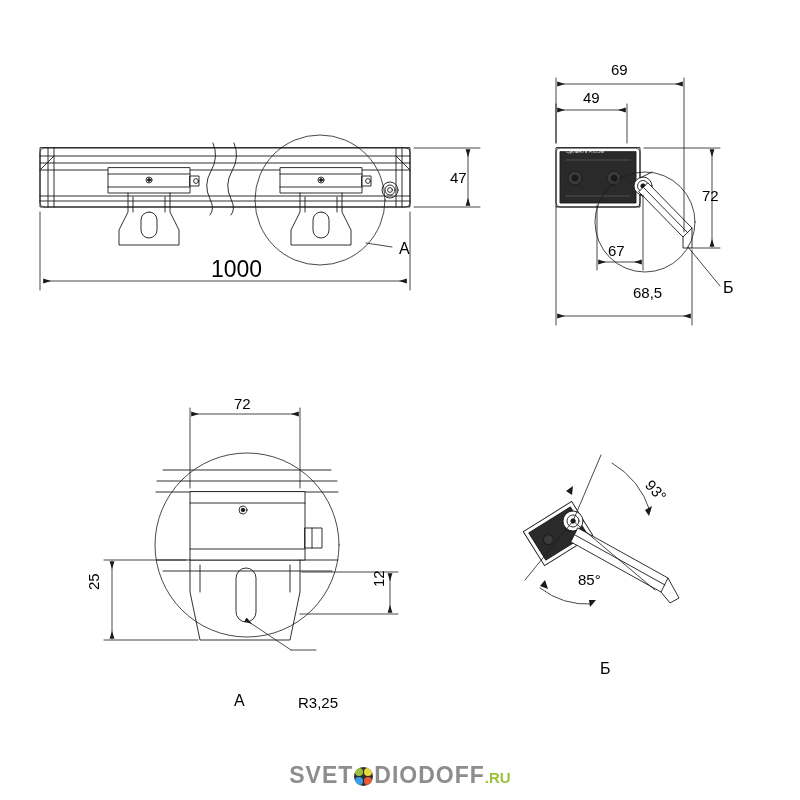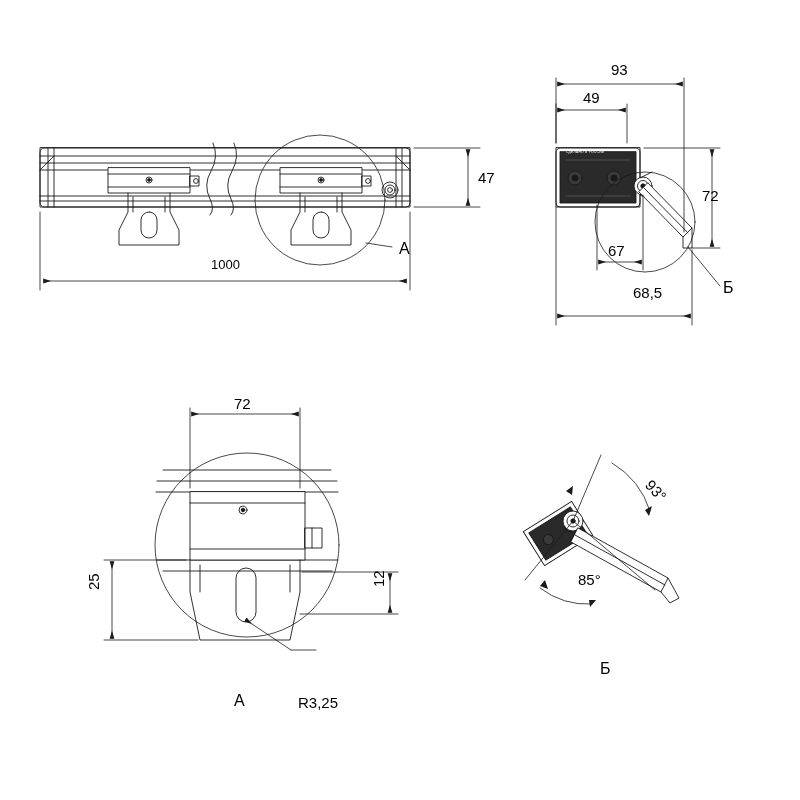--- a/index.html
+++ b/index.html
@@ -27,21 +27,21 @@
     height: 800px;
   }
   .dimtext {
     position: absolute;
     font-family: "Liberation Sans", sans-serif;
     font-size: 15px;
     color: #000000;
     white-space: nowrap;
     line-height: 1;
   }
-  .dimtext.big { font-size: 13px; }
+  .dimtext.big { font-size: 23px; }
   .label-letter {
     position: absolute;
     font-family: "Liberation Sans", sans-serif;
     font-size: 16px;
     color: #000000;
   }
   
   #watermark {
     position: absolute;
     left: 0;
@@ -301,35 +301,38 @@
 
         <path d="M566 491 L573 486 L572 495 Z" fill="#1a1a1a" stroke="none"></path>
         <path d="M645 510 L652 506 L649 516 Z" fill="#1a1a1a" stroke="none"></path>
         <path d="M540 586 L545 580 L548 589 Z" fill="#1a1a1a" stroke="none"></path>
         <path d="M589 600 L596 600 L590 607 Z" fill="#1a1a1a" stroke="none"></path>
       </g>
     </g>
   </svg>
 
   <div class="dimtext big" style="left:211px; top:258px;">1000</div>
-  <div class="dimtext" style="left:478px; top:170px;">47</div>
+  <div class="dimtext" style="left:450px; top:170px;">47</div>
   <div class="label-letter" style="left:399px; top:240px;">A</div>
 
-  <div class="dimtext" style="left:611px; top:62px;">93</div>
+  <div class="dimtext" style="left:611px; top:62px;">69</div>
   <div class="dimtext" style="left:583px; top:90px;text-align:center;">49</div>
   <div class="dimtext" style="left:702px; top:188px;">72</div>
   <div class="dimtext" style="left:608px; top:243px;">67</div>
   <div class="dimtext" style="left:597px; top:285px;margin-left:36px;">68,5</div>
   <div class="label-letter" style="left:723px; top:279px;">Б</div>
   <div class="madein" style="left:566px; top:150px;">СДЕЛАНО В РОССИИ</div>
 
   <div class="dimtext" style="left:234px; top:396px;">72</div>
   <div class="dimtext" style="left:86px; top:590px; transform:rotate(-90deg); transform-origin:left top;">25</div>
   <div class="dimtext" style="left:371px; top:587px; transform:rotate(-90deg); transform-origin:left top;">12</div>
   <div class="dimtext" style="left:298px; top:647px;margin-top:48px;">R3,25</div>
   <div class="label-letter" style="left:234px; top:692px;">A</div>
 
   <div class="dimtext" style="left:654px; top:477px; transform:rotate(48deg); transform-origin:left top;">93°</div>
   <div class="dimtext" style="left:578px; top:572px;">85°</div>
   <div class="label-letter" style="left:600px; top:660px;">Б</div>
 
+  <div id="watermark">
+    <span class="wm-grey">SVET</span><span class="wm-dot"><i class="a"></i><i class="b"></i><i class="c"></i><i class="d"></i></span><span class="wm-grey">DIODOFF</span><span class="wm-ru">.RU</span>
+  </div>
 
 </div>
 
 </body></html>

